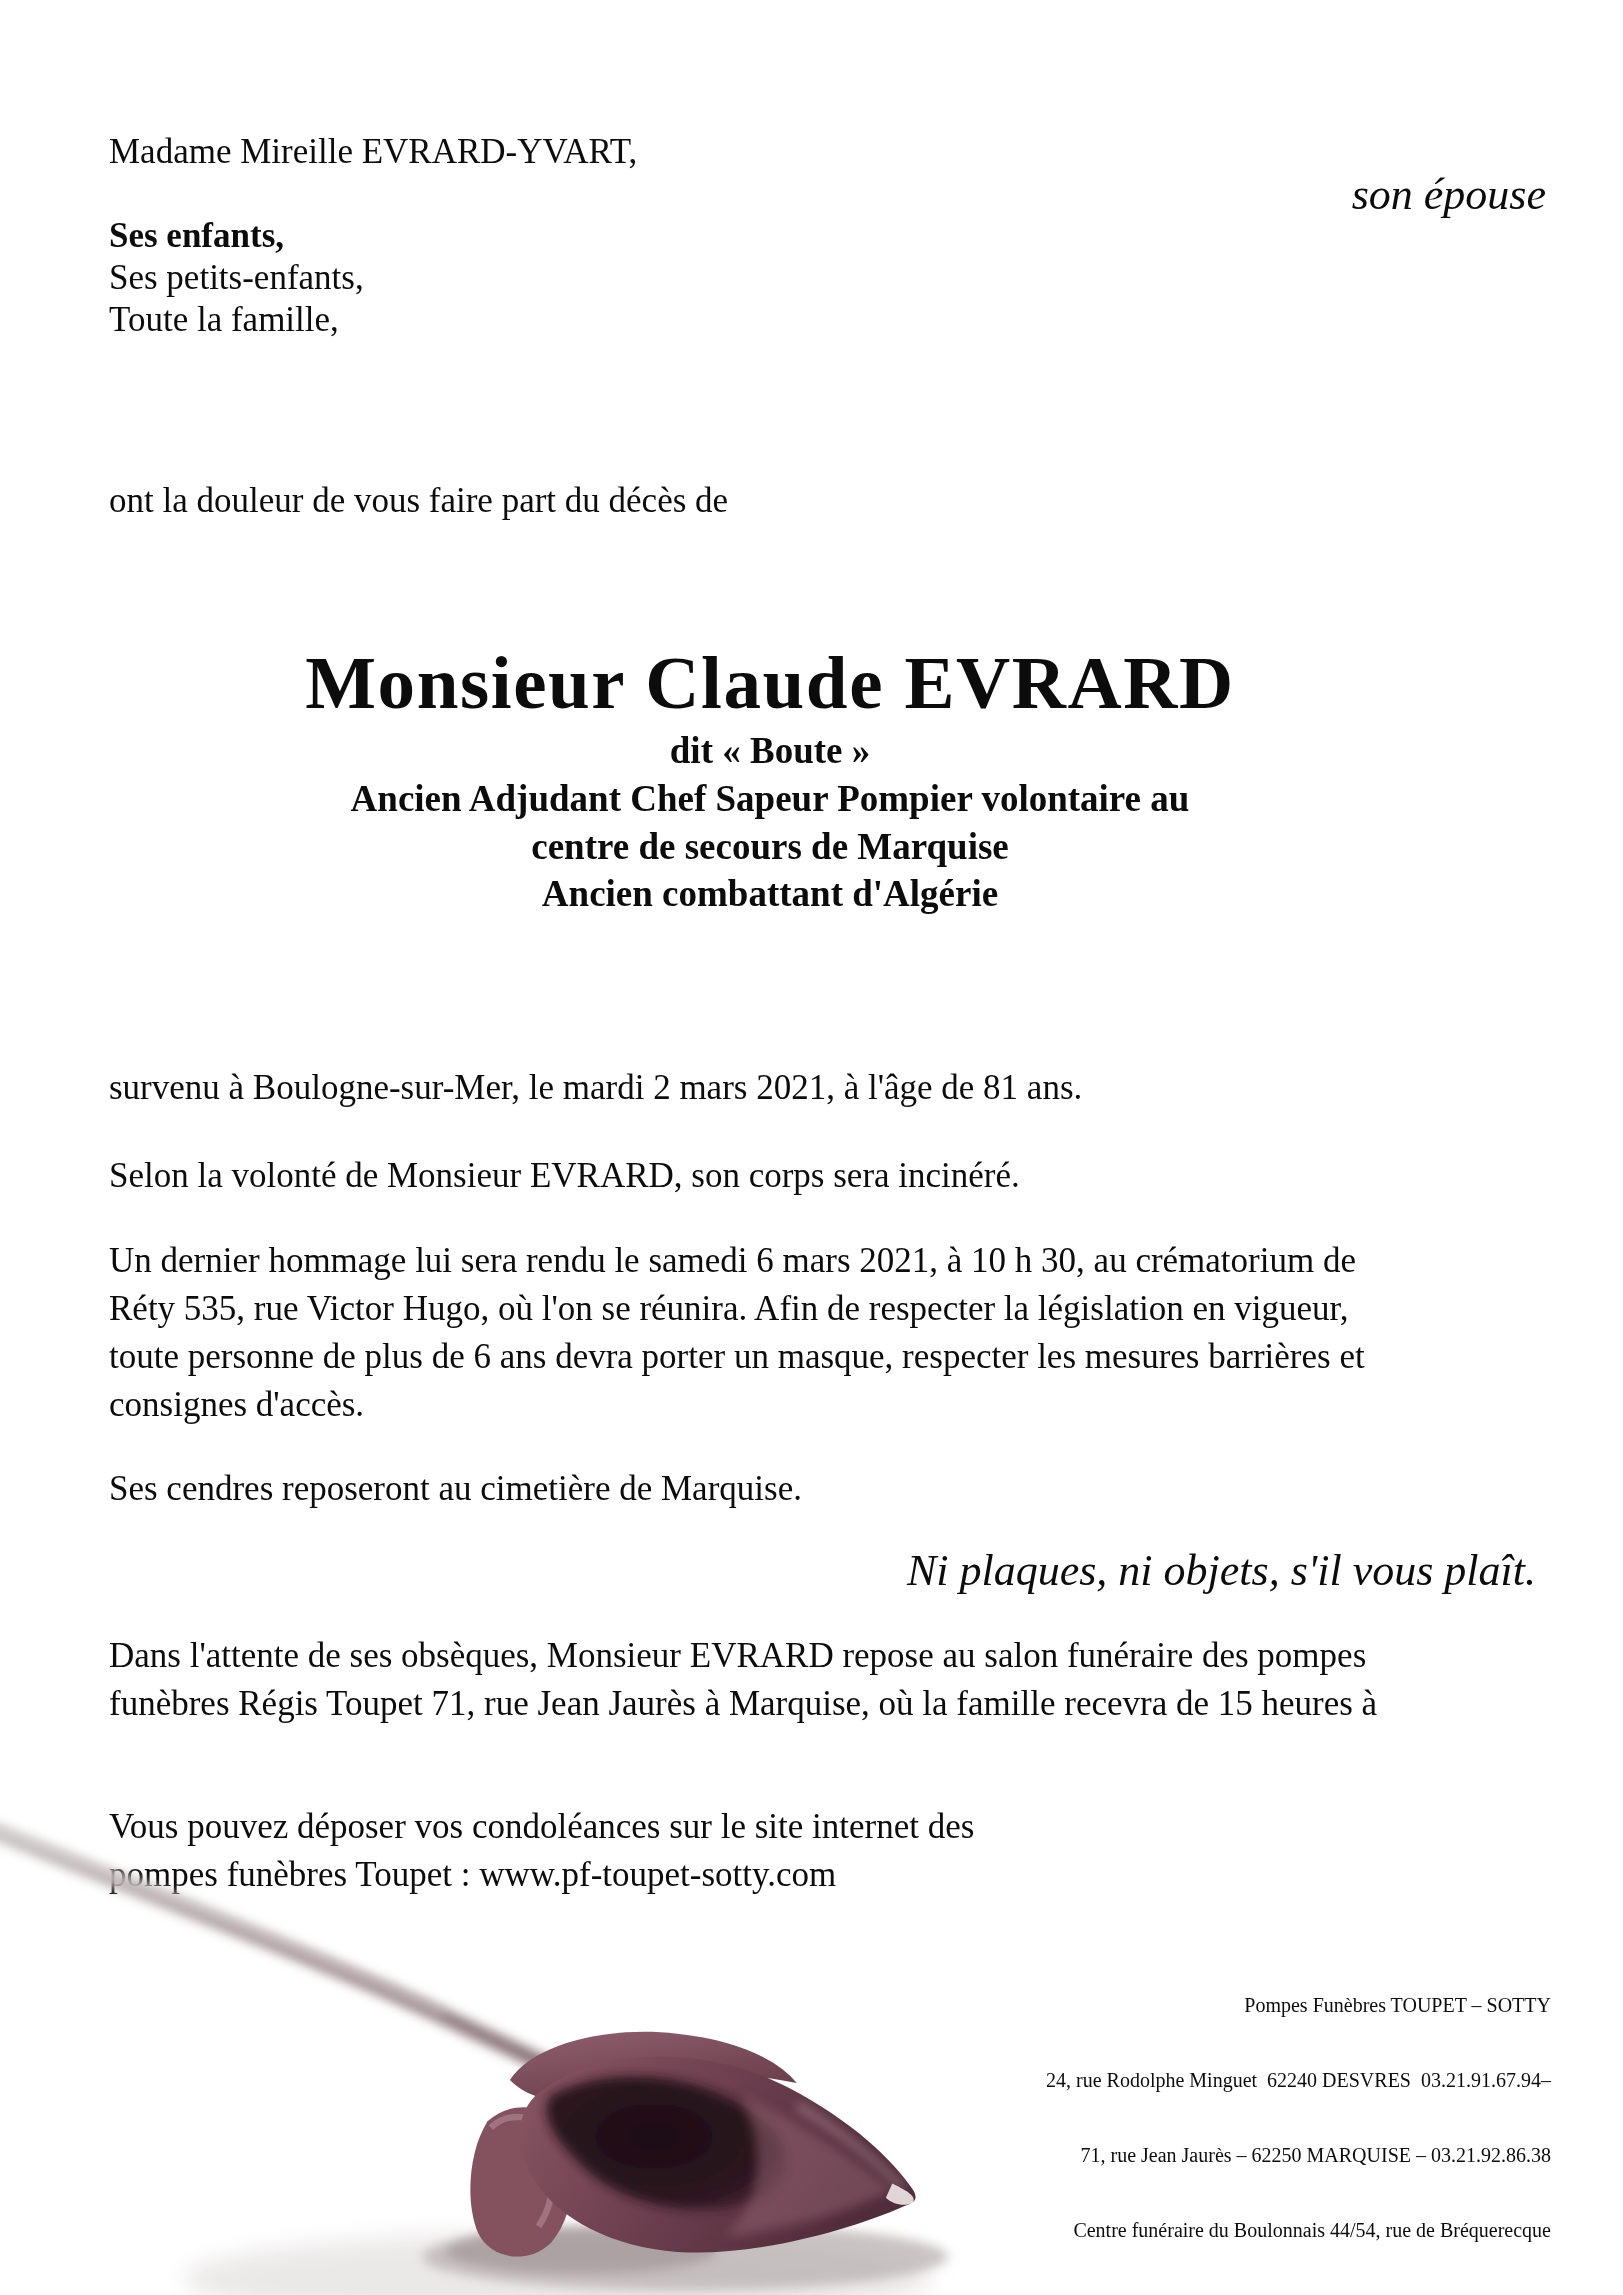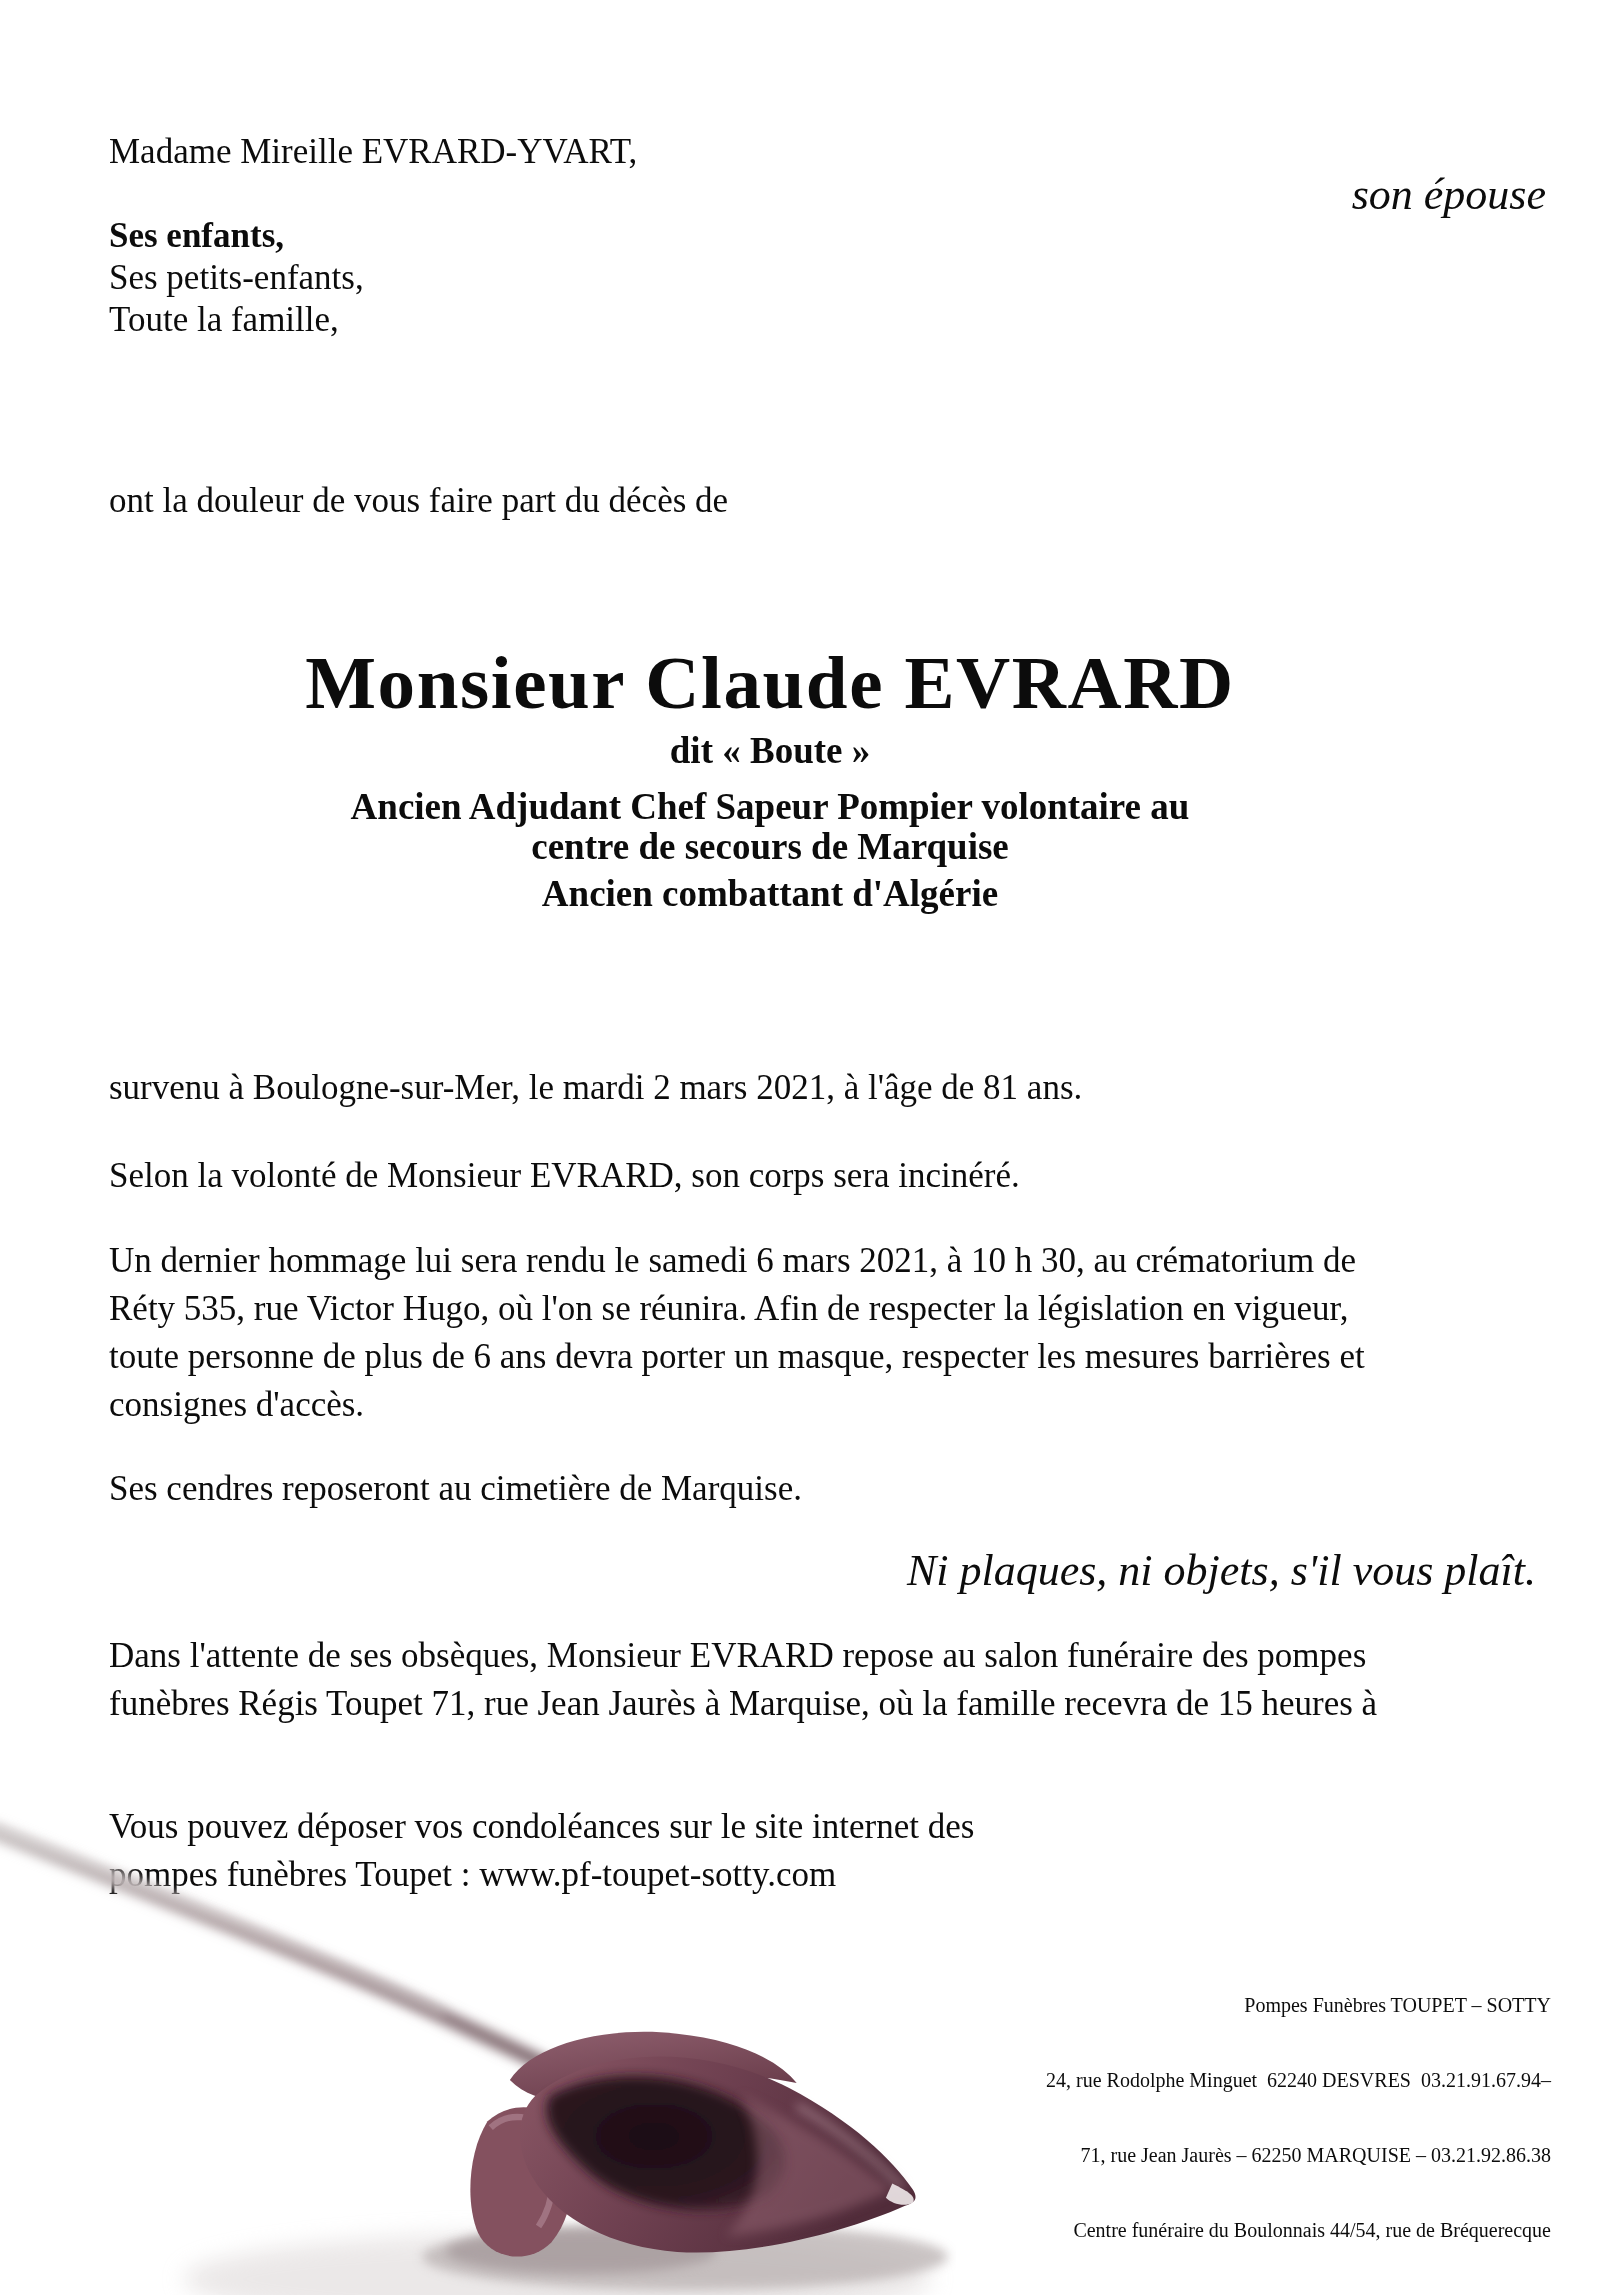--- a/index.html
+++ b/index.html
@@ -64,21 +64,21 @@
   <span class="line body-text" style="line-height:42px;">Ses petits-enfants,</span>
   <span class="line body-text" style="line-height:42px;">Toute la famille,</span>
 </div>
 
 <div class="abs body-text left-col" style="top:477px;">ont la douleur de vous faire part du décès de</div>
 
 <div class="abs title-block deceased-name" style="top:644px;">Monsieur Claude EVRARD</div>
 
 <div class="abs title-block deceased-sub" style="top:727px;">dit « Boute »</div>
 
-<div class="abs title-block deceased-sub" style="top:775px;margin-top:8px;">Ancien Adjudant Chef Sapeur Pompier volontaire au</div>
+<div class="abs title-block deceased-sub" style="top:775px;">Ancien Adjudant Chef Sapeur Pompier volontaire au</div>
 
 <div class="abs title-block deceased-sub" style="top:823px;">centre de secours de Marquise</div>
 
 <div class="abs title-block deceased-sub" style="top:870px;">Ancien combattant d'Algérie</div>
 
 <div class="abs body-text left-col" style="top:1064px;">survenu à Boulogne-sur-Mer, le mardi 2 mars 2021, à l'âge de 81 ans.</div>
 
 <div class="abs body-text left-col" style="top:1152px;">Selon la volonté de Monsieur EVRARD, son corps sera incinéré.</div>
 
 <div class="abs left-col" style="top:1237px;">

